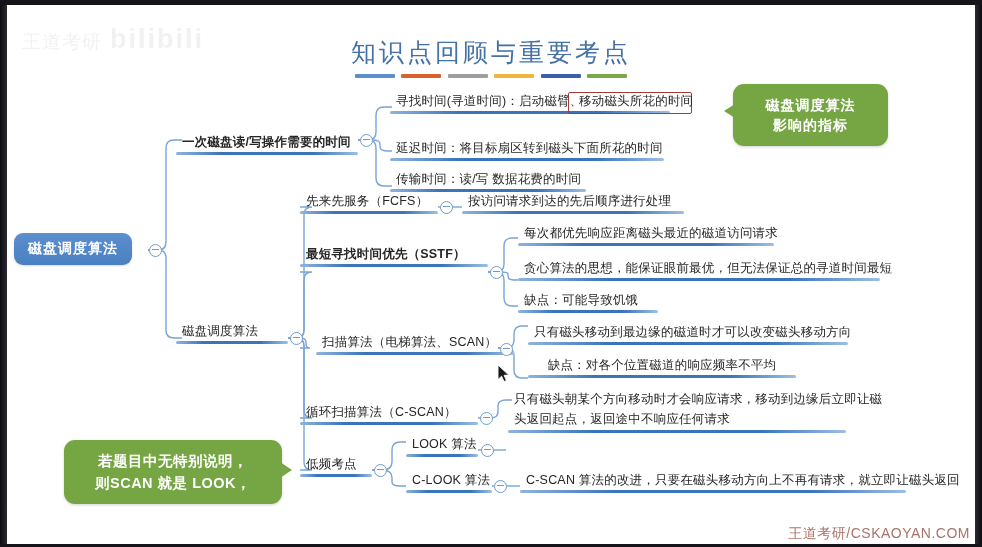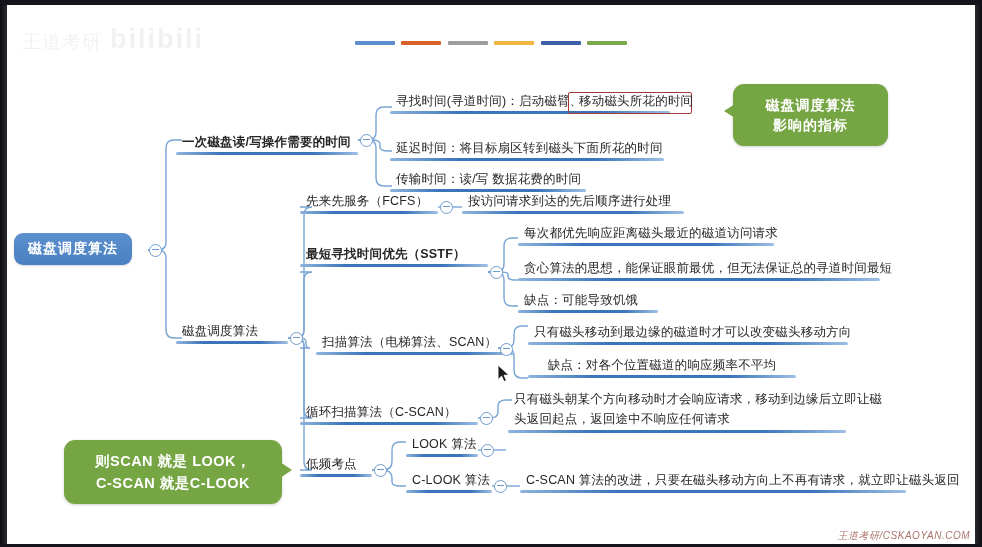--- a/index.html
+++ b/index.html
@@ -69,24 +69,23 @@
     justify-content: space-between;
   }
   .title-bars span {
     height: 4px; width: 40px; display: block; border-radius: 1px;
   }
 
   
   .footer {
     position: absolute; right: 12px; bottom: 4px;
     color: #9b5a4f;
-    font-size: 10px;
+    font-size: 14px;
     letter-spacing: 0.5px;
     opacity: 0.85;
-    font-style: italic;
   }
 
   
   .node {
     position: absolute;
     white-space: nowrap;
     color: #262626;
     font-size: 12.5px;
     line-height: 15px;
     letter-spacing: 0.2px;
@@ -233,20 +232,21 @@
       <path d="M478 450 H490 Q498 450 498 450 H506"></path>
       <path d="M492 486 H504 Q512 486 512 486 H520"></path>
     </g>
   </svg>
 
   <div class="watermark">
     <span>王道考研</span><span class="bili">bilibili</span>
   </div>
 
   <div class="title-wrap">
+    <div class="title-text">知识点回顾与重要考点</div>
     <div class="title-bars">
       <span style="background: rgb(91, 143, 206);"></span>
       <span style="background: rgb(217, 98, 43);"></span>
       <span style="background: rgb(158, 158, 158);"></span>
       <span style="background: rgb(240, 181, 62);"></span>
       <span style="background: rgb(61, 94, 168);"></span>
       <span style="background: rgb(122, 168, 74);"></span>
     </div>
   </div>
 
@@ -342,22 +342,22 @@
   </div>
 
   <div class="callout c1" style="background: rgb(118, 165, 67);">
     <span class="tail" style="border-right-color: rgb(118, 165, 67);"></span>
     <span class="ctext">磁盘调度算法</span>
     <span class="ctext">影响的指标</span>
   </div>
 
   <div class="callout c2" style="background: rgb(118, 165, 67);">
     <span class="tail" style="border-left-color: rgb(118, 165, 67);"></span>
+    <span class="ctext">若题目中无特别说明，</span>
     <span class="ctext">则SCAN 就是 LOOK，</span>
-    <span class="ctext">C-SCAN 就是C-LOOK</span>
   </div>
 
   <svg class="cursor" width="13" height="19" viewBox="0 0 13 19">
     <path d="M1 1 L1 15.5 L4.6 12.2 L7 17.6 L9.4 16.5 L7.1 11.3 L11.8 11.1 Z" fill="#1a1a1a" stroke="#ffffff" stroke-width="0.9"></path>
   </svg>
 
   <div class="footer">王道考研/CSKAOYAN.COM</div>
 
   <div class="topbar"></div>
   <div class="botbar"></div>

